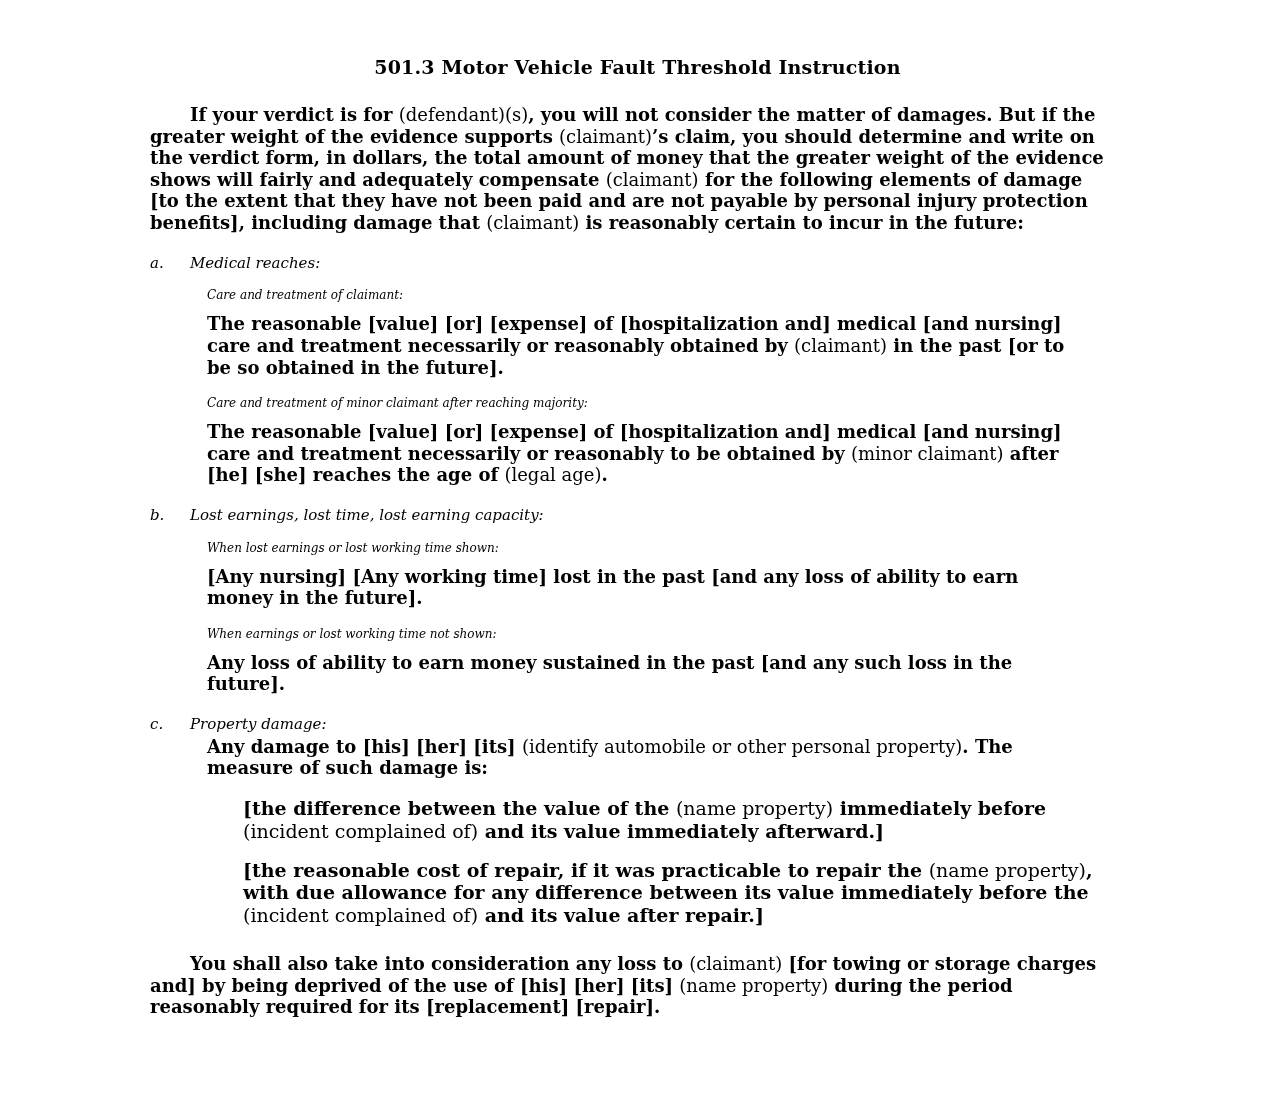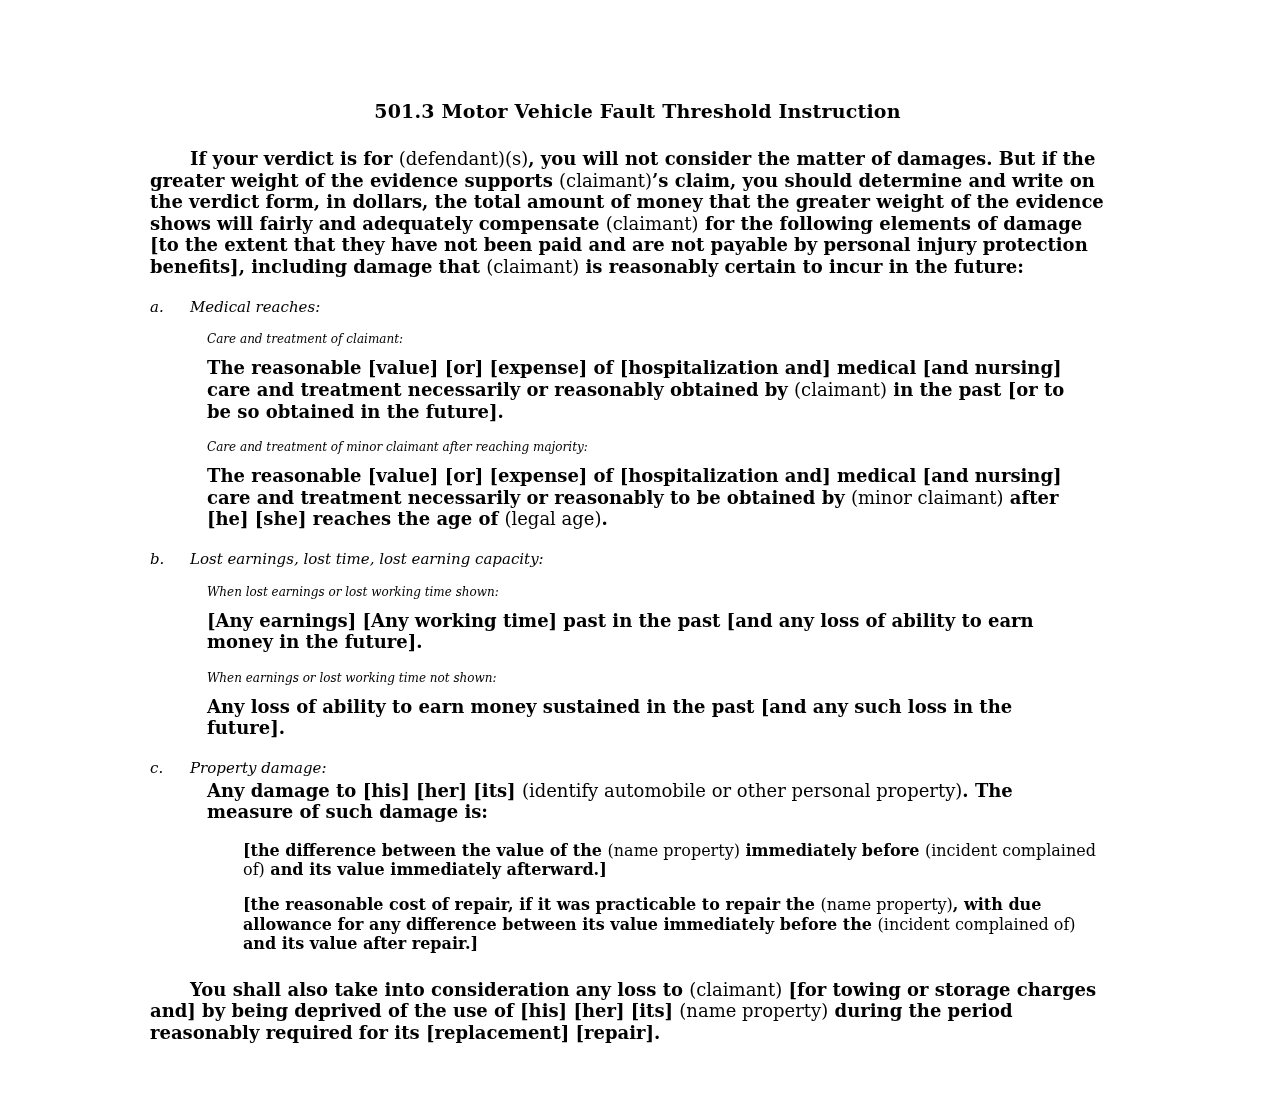--- a/index.html
+++ b/index.html
@@ -1,40 +1,40 @@
 <!DOCTYPE html>
 <html><head>
 <meta charset="utf-8">
 <style>
   html,body { margin:0; padding:0; background:#ffffff; }
   .page {
     width:1275px; height:1100px; background:#ffffff; color:#000000;
     font-family:"DejaVu Serif","Liberation Serif",serif;
     position:relative; overflow:hidden; box-sizing:border-box;
   }
-  .content { padding:100px 150px 0 150px; width:975px; box-sizing:content-box; }
+  .content { padding:56px 150px 0 150px; width:975px; box-sizing:content-box; }
   .title {
     font-size:19px; font-weight:bold; text-align:center;
     margin:0 0 26px 0; letter-spacing:0.2px;
   }
   .para { font-size:18px; font-weight:bold; line-height:1.2; margin:0 12px 20px 0; }
   .indent { text-indent:40px; }
   .b { font-weight:bold; }
   .r { font-weight:normal; }
   .item-head {
     display:flex; font-style:italic; font-weight:normal; font-size:15px;
     margin:20px 0 2px 0; line-height:1.25;
   }
   .item-letter { width:40px; flex:0 0 40px; }
   .caption {
     font-style:italic; font-weight:normal; font-size:12px;
     margin:16px 0 10px 57px; line-height:1.25;
   }
   .body-block { font-size:18px; font-weight:bold; line-height:1.2; margin:0 57px 18px 57px; }
-  .sub-block  { font-size:16px; font-weight:bold; line-height:1.2; margin:0 20px 16px 93px; }
+  .sub-block  { font-size:19px; font-weight:bold; line-height:1.2; margin:0 20px 16px 93px; }
   .closing { margin-top:26px; }
 </style>
 </head>
 <body>
 
 <div class="page">
   <div class="content">
 
     <h1 class="title">501.3 Motor Vehicle Fault Threshold Instruction</h1>
 
@@ -53,21 +53,21 @@
 
     <p class="body-block"><span class="b">The reasonable [value] [or] [expense] of [hospitalization and] medical [and nursing] care and treatment necessarily or reasonably to be obtained by </span><span class="r">(minor claimant)</span><span class="b"> after [he] [she] reaches the age of </span><span class="r">(legal age)</span><span class="b">.</span></p>
 
     <div class="item-head">
       <span class="item-letter">b.</span>
       <span>Lost earnings, lost time, lost earning capacity:</span>
     </div>
 
     <p class="caption">When lost earnings or lost working time shown:</p>
 
-    <p class="body-block">[Any earnings] [Any working time] past in the past [and any loss of ability to earn money in the future].</p>
+    <p class="body-block">[Any nursing] [Any working time] lost in the past [and any loss of ability to earn money in the future].</p>
 
     <p class="caption">When earnings or lost working time not shown:</p>
 
     <p class="body-block">Any loss of ability to earn money sustained in the past [and any such loss in the future].</p>
 
     <div class="item-head">
       <span class="item-letter">c.</span>
       <span>Property damage:</span>
     </div>
 

